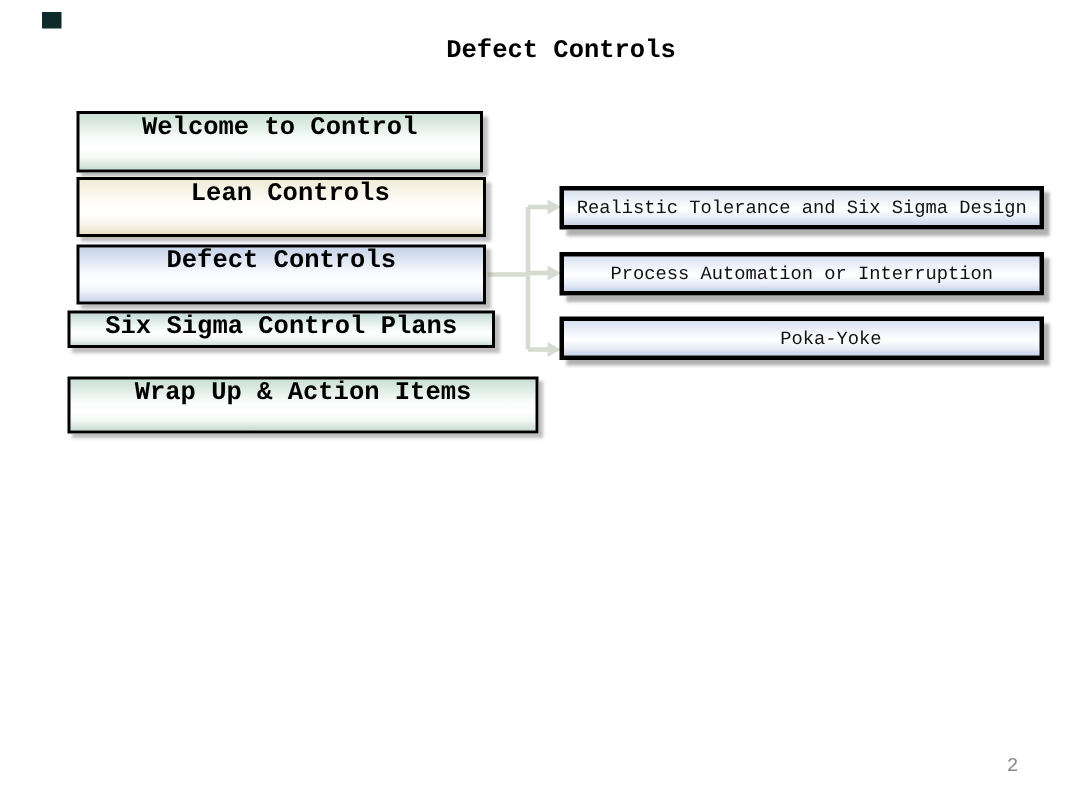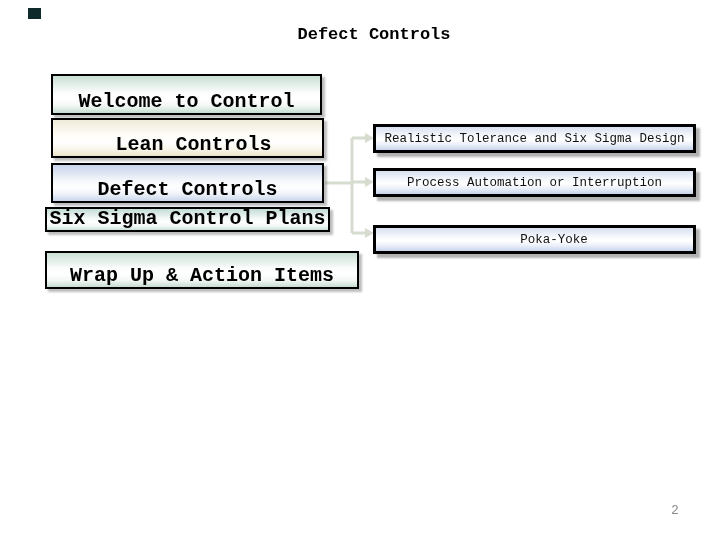--- a/index.html
+++ b/index.html
@@ -7,39 +7,39 @@
     position:relative; width:720px; height:540px; background:#ffffff;
     font-family:Liberation Mono, monospace; overflow:hidden;
   }
   .logo-mark { position:absolute; left:28px; top:8px; width:13px; height:11px; background:var(--logo,#0e2a2a); }
   .slide-title {
     position:absolute; top:25px; left:0; width:100%; text-align:center; text-indent:28px;
     font-size:17px; font-weight:bold; color:#000;
   }
   .menu-box {
     position:absolute; box-sizing:border-box; border:2px solid #000;
-    display:flex; align-items:flex-end; justify-content:center;
-    font-size:20px; font-weight:bold; color:#000; text-align:center;
+    display:flex; align-items:flex-start; justify-content:center;
+    font-size:17px; font-weight:bold; color:#000; text-align:center;
     box-shadow:3px 3px 2px rgba(110,110,110,0.45);
   }
   .b1 { left:51px; top:74px;  width:271px; height:41px; }
   .b2 { left:51px; top:118px; width:273px; height:40px;padding-left:12px; }
   .b3 { left:51px; top:163px; width:273px; height:40px; }
   .b4 { left:45px; top:207px; width:285px; height:25px; }
   .b5 { left:45px; top:251px; width:314px; height:38px; }
   .sub-box {
     position:absolute; box-sizing:border-box; border:3px solid #000;
     left:373px; width:323px; height:29px;
     display:flex; align-items:center; justify-content:center;
     font-size:12.5px; font-weight:normal; color:#111; text-align:center;
     box-shadow:4px 4px 2px rgba(100,100,100,0.5);
   }
   .r1 { top:124px; }
   .r2 { top:168px; }
-  .r3 { top:225px;padding-left:39px; }
+  .r3 { top:211px;padding-left:39px; }
   .v-green { background:linear-gradient(180deg, var(--green_top) 0%, #fbfdfc 45%, #ffffff 62%, #f3f8f5 80%, var(--green_bottom) 100%); }
   .v-cream { background:linear-gradient(180deg, var(--cream_top) 0%, #fffefa 45%, #ffffff 62%, #f8f5e9 82%, var(--cream_bottom) 100%); }
   .v-blue  { background:linear-gradient(180deg, var(--blue_top) 0%, #f6f8fc 45%, #ffffff 62%, #eff3fa 80%, var(--blue_bottom) 100%); }
   .v-teal  { background:linear-gradient(180deg, var(--teal_top) 0%, #f4faf8 45%, #ffffff 62%, #f0f7f4 82%, var(--teal_bottom) 100%); }
   .v-rblue { background:linear-gradient(180deg, var(--rblue_top) 0%, #f5f8fc 38%, #ffffff 55%, #e9eef8 78%, var(--rblue_bottom) 100%); }
   .connector-svg { position:absolute; left:0; top:0; width:720px; height:540px; pointer-events:none; }
   .page-number { position:absolute; left:660px; top:503px; width:30px; text-align:center; font-size:13px; color:var(--page_number,#8a8a8a); }
 </style>
 </head>
 <body>

